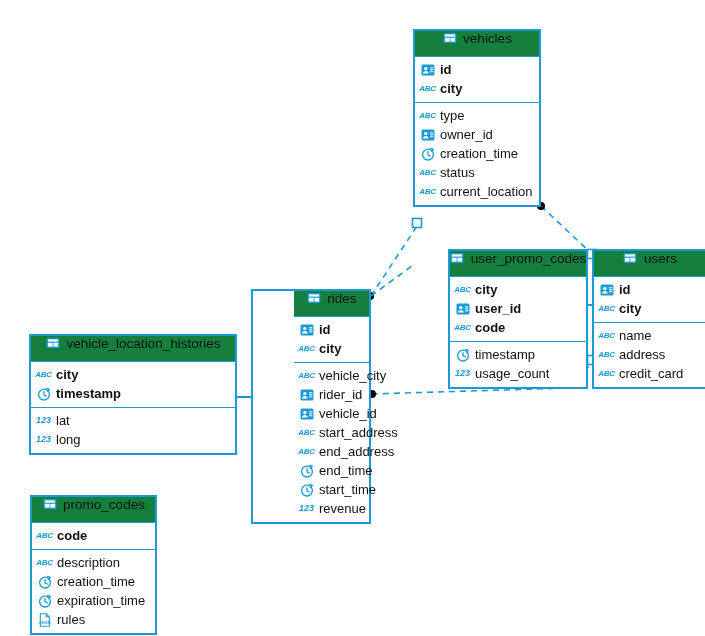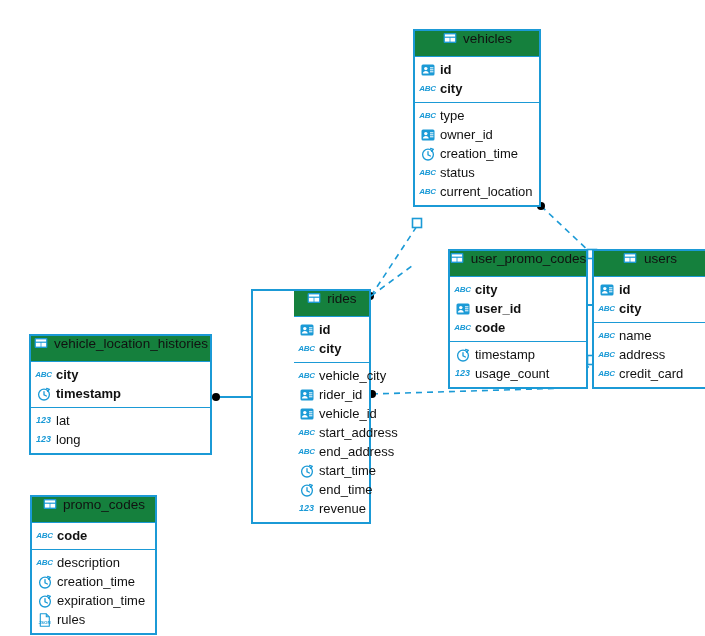--- a/index.html
+++ b/index.html
@@ -393,41 +393,41 @@
           <span class="col-name">end_address</span>
         </div>
         <div class="col-row">
           <span class="icon">
             <svg width="14" height="14" viewBox="0 0 14 14">
               <circle cx="7" cy="7.6" r="5.4" fill="none" stroke="#1b9ad6" stroke-width="1.3"></circle>
               <path d="M7 4.6 V7.8 L9.4 9" fill="none" stroke="#1b9ad6" stroke-width="1.3" stroke-linecap="round"></path>
               <path d="M9.6 1.4 L12.4 2.4 L10.6 4.4" fill="none" stroke="#1b9ad6" stroke-width="1.2" stroke-linecap="round" stroke-linejoin="round"></path>
             </svg>
           </span>
+          <span class="col-name">end_time</span>
+        </div>
+        <div class="col-row">
+          <span class="icon">
+            <svg width="14" height="14" viewBox="0 0 14 14">
+              <circle cx="7" cy="7.6" r="5.4" fill="none" stroke="#1b9ad6" stroke-width="1.3"></circle>
+              <path d="M7 4.6 V7.8 L9.4 9" fill="none" stroke="#1b9ad6" stroke-width="1.3" stroke-linecap="round"></path>
+              <path d="M9.6 1.4 L12.4 2.4 L10.6 4.4" fill="none" stroke="#1b9ad6" stroke-width="1.2" stroke-linecap="round" stroke-linejoin="round"></path>
+            </svg>
+          </span>
           <span class="col-name">start_time</span>
         </div>
         <div class="col-row">
           <span class="icon">
-            <svg width="14" height="14" viewBox="0 0 14 14">
-              <circle cx="7" cy="7.6" r="5.4" fill="none" stroke="#1b9ad6" stroke-width="1.3"></circle>
-              <path d="M7 4.6 V7.8 L9.4 9" fill="none" stroke="#1b9ad6" stroke-width="1.3" stroke-linecap="round"></path>
-              <path d="M9.6 1.4 L12.4 2.4 L10.6 4.4" fill="none" stroke="#1b9ad6" stroke-width="1.2" stroke-linecap="round" stroke-linejoin="round"></path>
-            </svg>
-          </span>
-          <span class="col-name">end_time</span>
-        </div>
-        <div class="col-row">
-          <span class="icon">
             <span class="icon-num">123</span>
           </span>
           <span class="col-name">revenue</span>
         </div>
       </div>
     </div>
-    <div class="table-node" style="left: 29px; top: 334px; width: 183px;">
+    <div class="table-node" style="left: 29px; top: 334px; width: 208px;">
       <div class="table-header">
         <span class="icon">
           <svg width="14" height="14" viewBox="0 0 14 14">
             <rect x="0.6" y="2" width="12.8" height="10" rx="1" fill="#1b9ad6"></rect>
             <rect x="1.9" y="3.4" width="10.2" height="2.2" fill="#ffffff"></rect>
             <rect x="1.9" y="6.8" width="4.7" height="3.8" fill="#ffffff"></rect>
             <rect x="7.4" y="6.8" width="4.7" height="3.8" fill="#ffffff"></rect>
           </svg>
         </span>
         <span class="table-title">vehicle_location_histories</span>

